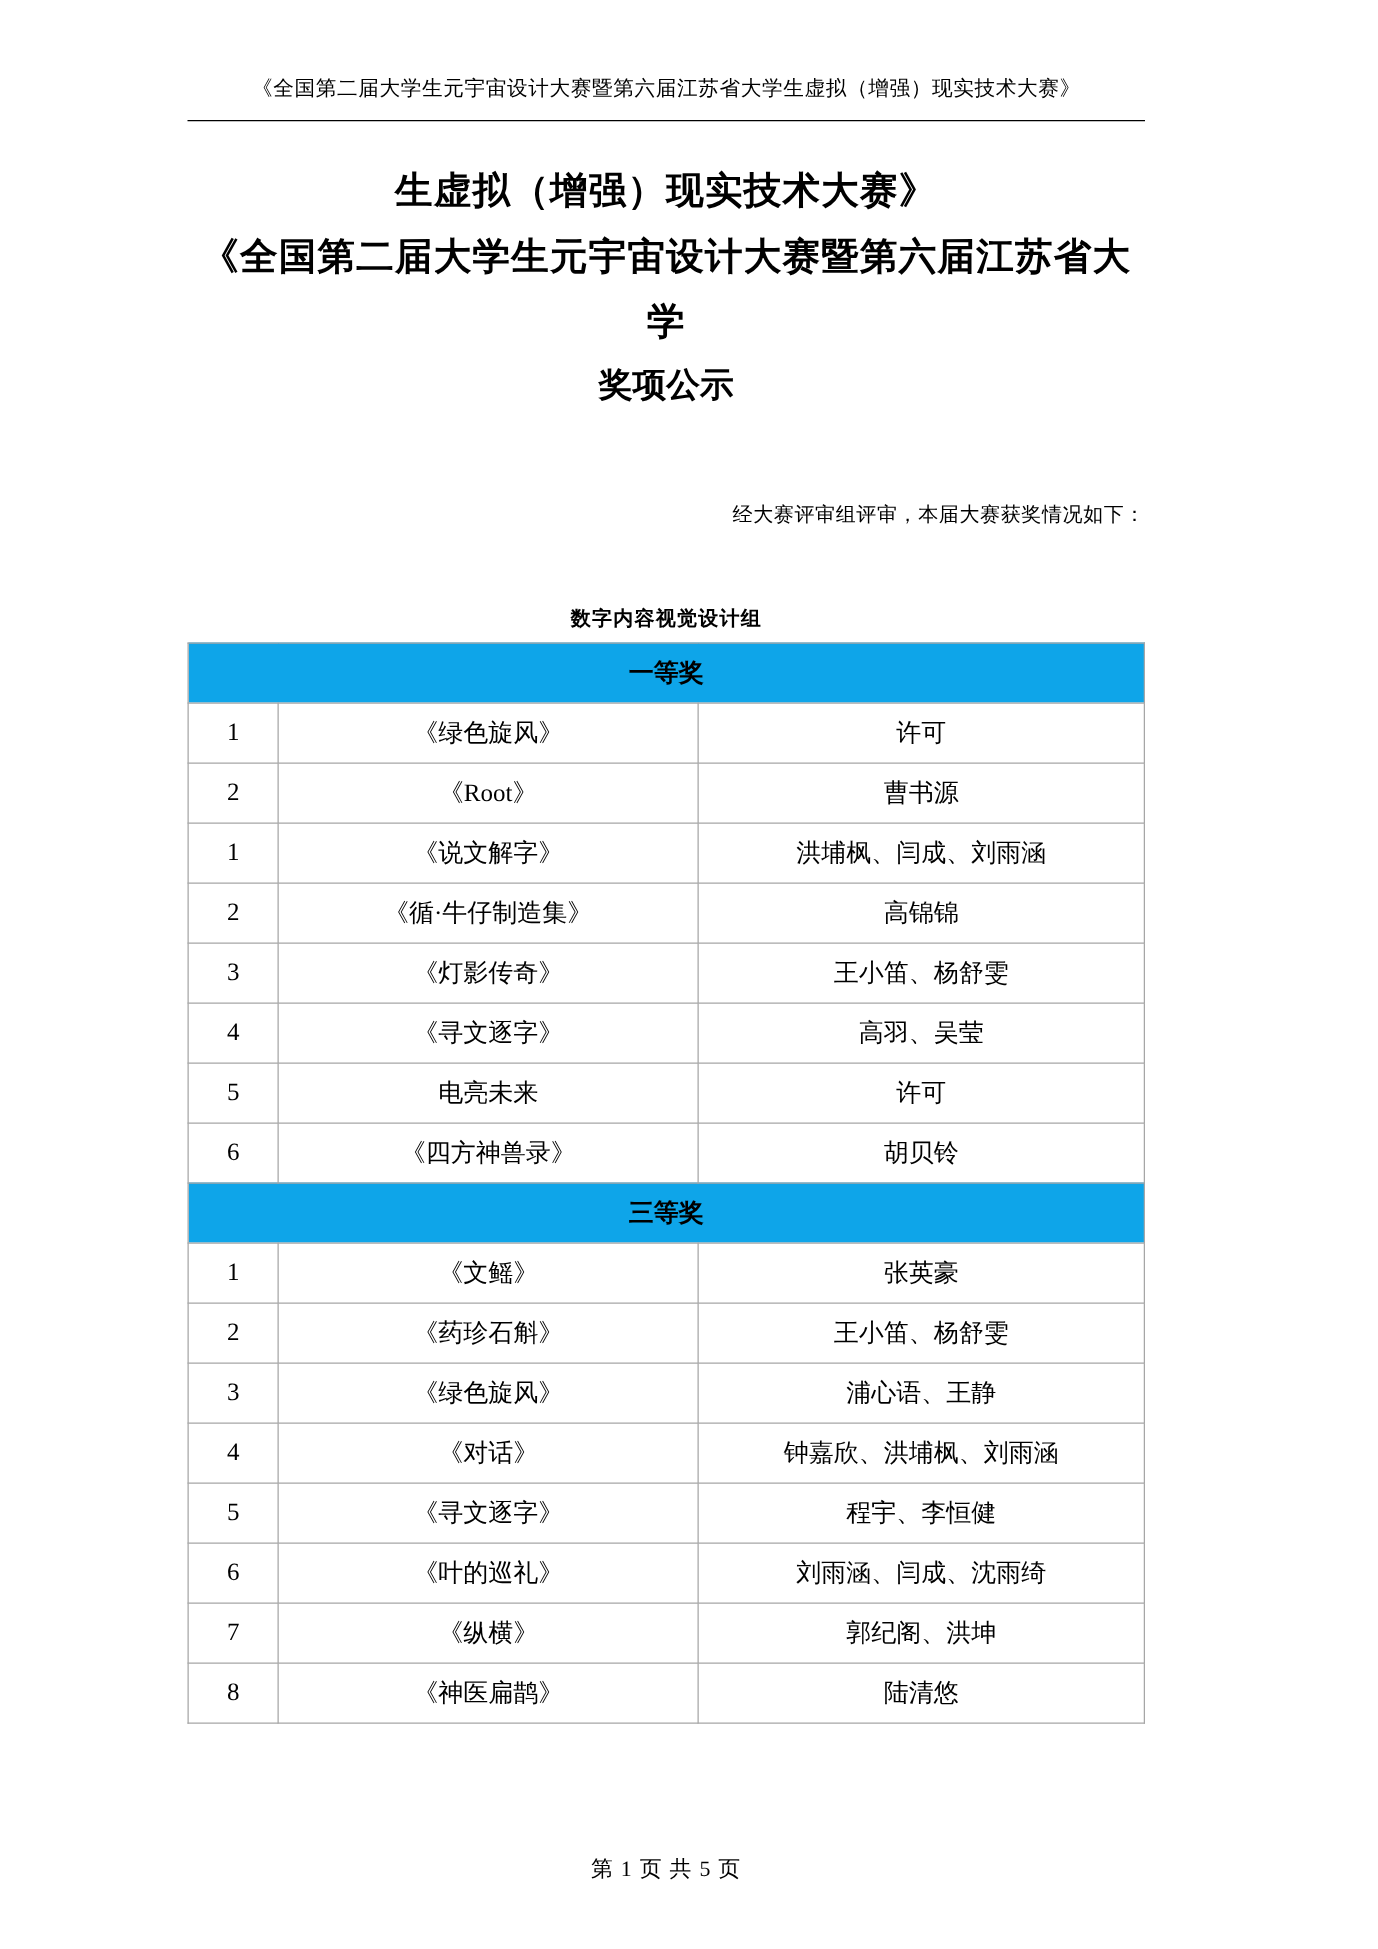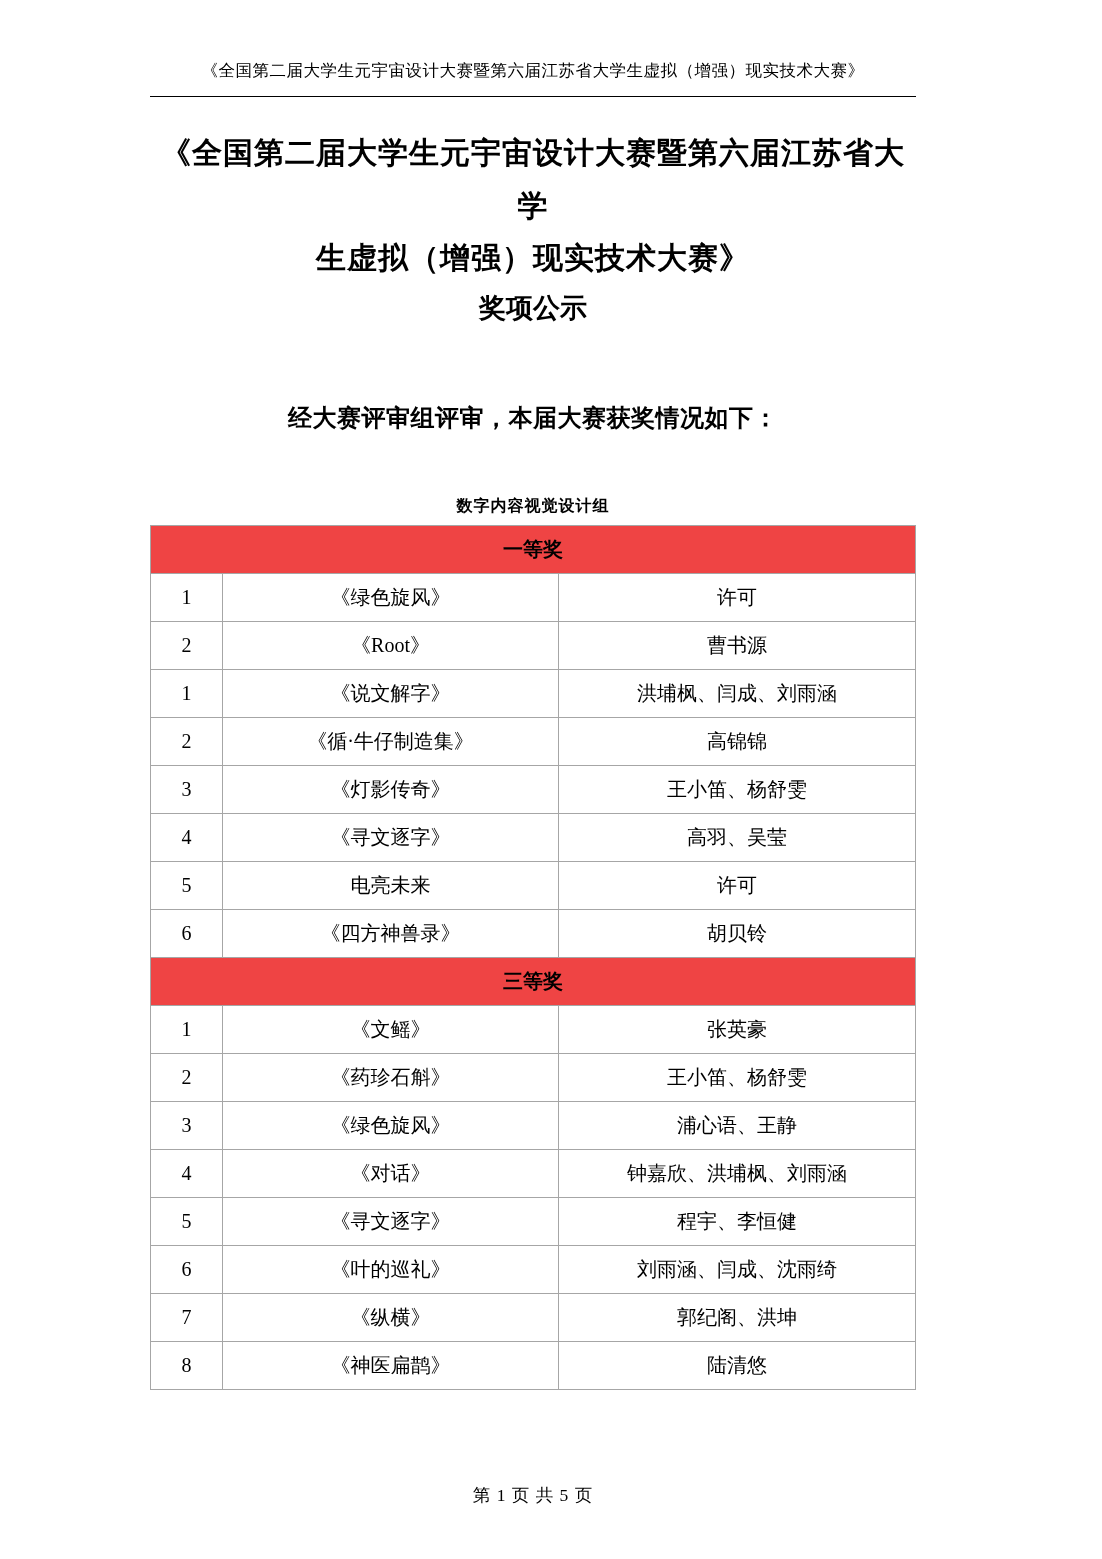--- a/index.html
+++ b/index.html
@@ -40,23 +40,23 @@
     letter-spacing: 1px;
   }
   .doc-subtitle {
     font-size: 27px;
     font-weight: bold;
     text-align: center;
     line-height: 1.6;
     margin-top: 2px;
   }
   .intro {
-    font-size: 24px;
-    font-weight: bold;
-    text-align: center;
+    font-size: 16px;
+    font-weight: normal;
+    text-align: right;
     margin-top: 72px;
     letter-spacing: 0.5px;
   }
   .group-title {
     font-size: 16px;
     font-weight: bold;
     text-align: center;
     margin-top: 62px;
     margin-bottom: 8px;
     letter-spacing: 1px;
@@ -68,21 +68,21 @@
   }
   table.results td {
     border: 1px solid #a6a6a6;
     text-align: center;
     font-size: 20px;
     height: 43px;
     padding: 2px 4px;
     color: #000;
   }
   td.award-band {
-    background: #ef4444;
+    background: #0ea5e9;
     font-weight: bold;
     font-size: 20.5px;
   }
   tr.head-row td {
     font-weight: bold;
     font-size: 20.5px;
   }
   col.c-no { width: 72px; }
   col.c-work { width: 336px; }
   col.c-people { width: auto; }
@@ -99,22 +99,22 @@
 </style>
 </head>
 <body>
 
 <div class="page">
 
   <div class="header-line">《全国第二届大学生元宇宙设计大赛暨第六届江苏省大学生虚拟（增强）现实技术大赛》</div>
   <div class="header-rule"></div>
 
   <div class="doc-title">
+    <div>生虚拟（增强）现实技术大赛》</div>
     <div>《全国第二届大学生元宇宙设计大赛暨第六届江苏省大学</div>
-    <div>生虚拟（增强）现实技术大赛》</div>
   </div>
   <div class="doc-subtitle">奖项公示</div>
 
   <div class="intro">经大赛评审组评审，本届大赛获奖情况如下：</div>
 
   <div class="group-title">数字内容视觉设计组</div>
 
   <table class="results">
     <colgroup>
       <col class="c-no">

